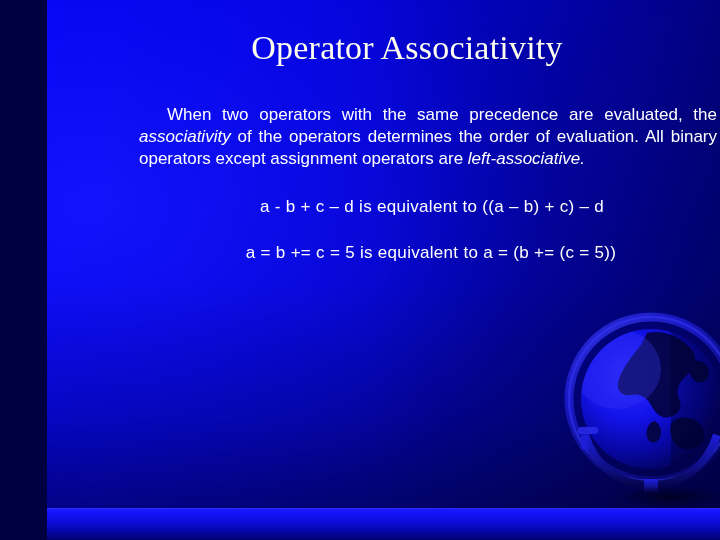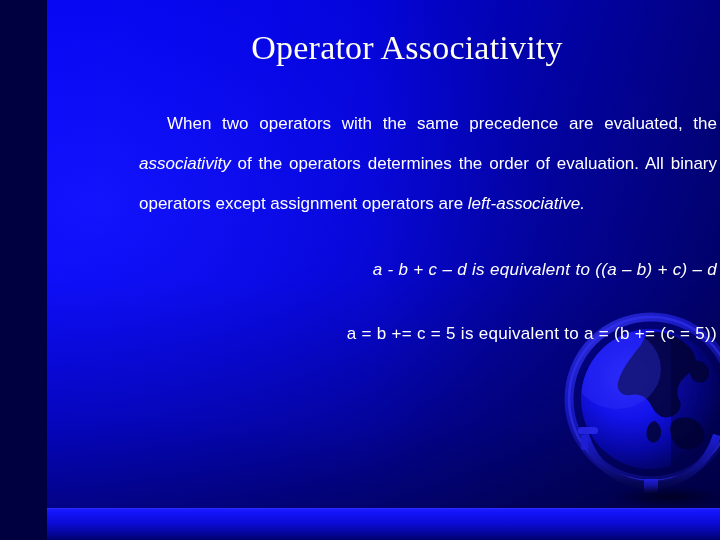--- a/index.html
+++ b/index.html
@@ -128,42 +128,41 @@
     position: absolute;
     left: 92px;
     top: 104px;
     width: 578px;
   }
 
   p {
     margin: 0;
     color: #ffffff;
     font-size: 17px;
-    line-height: 40px;
+    line-height: 22px;
     text-align: justify;
     text-justify: inter-word;
   }
 
   p.para-1 {
     text-indent: 28px;
   }
   p.expr-1 {
     margin-top: 26px;
-    text-align: right;
+    text-align: center;
     text-indent: 8px;
     letter-spacing: 0.3px;
-    font-style: italic;
   }
   p.para-2 {
     margin-top: 24px;
     text-indent: 70px;
   }
   p.expr-2 {
     margin-top: 24px;
-    text-align: right;
+    text-align: center;
     text-indent: 6px;
     letter-spacing: 0.3px;
   }
 
   .it {
     font-style: italic;
   }
 </style>
 </head>
 <body>

